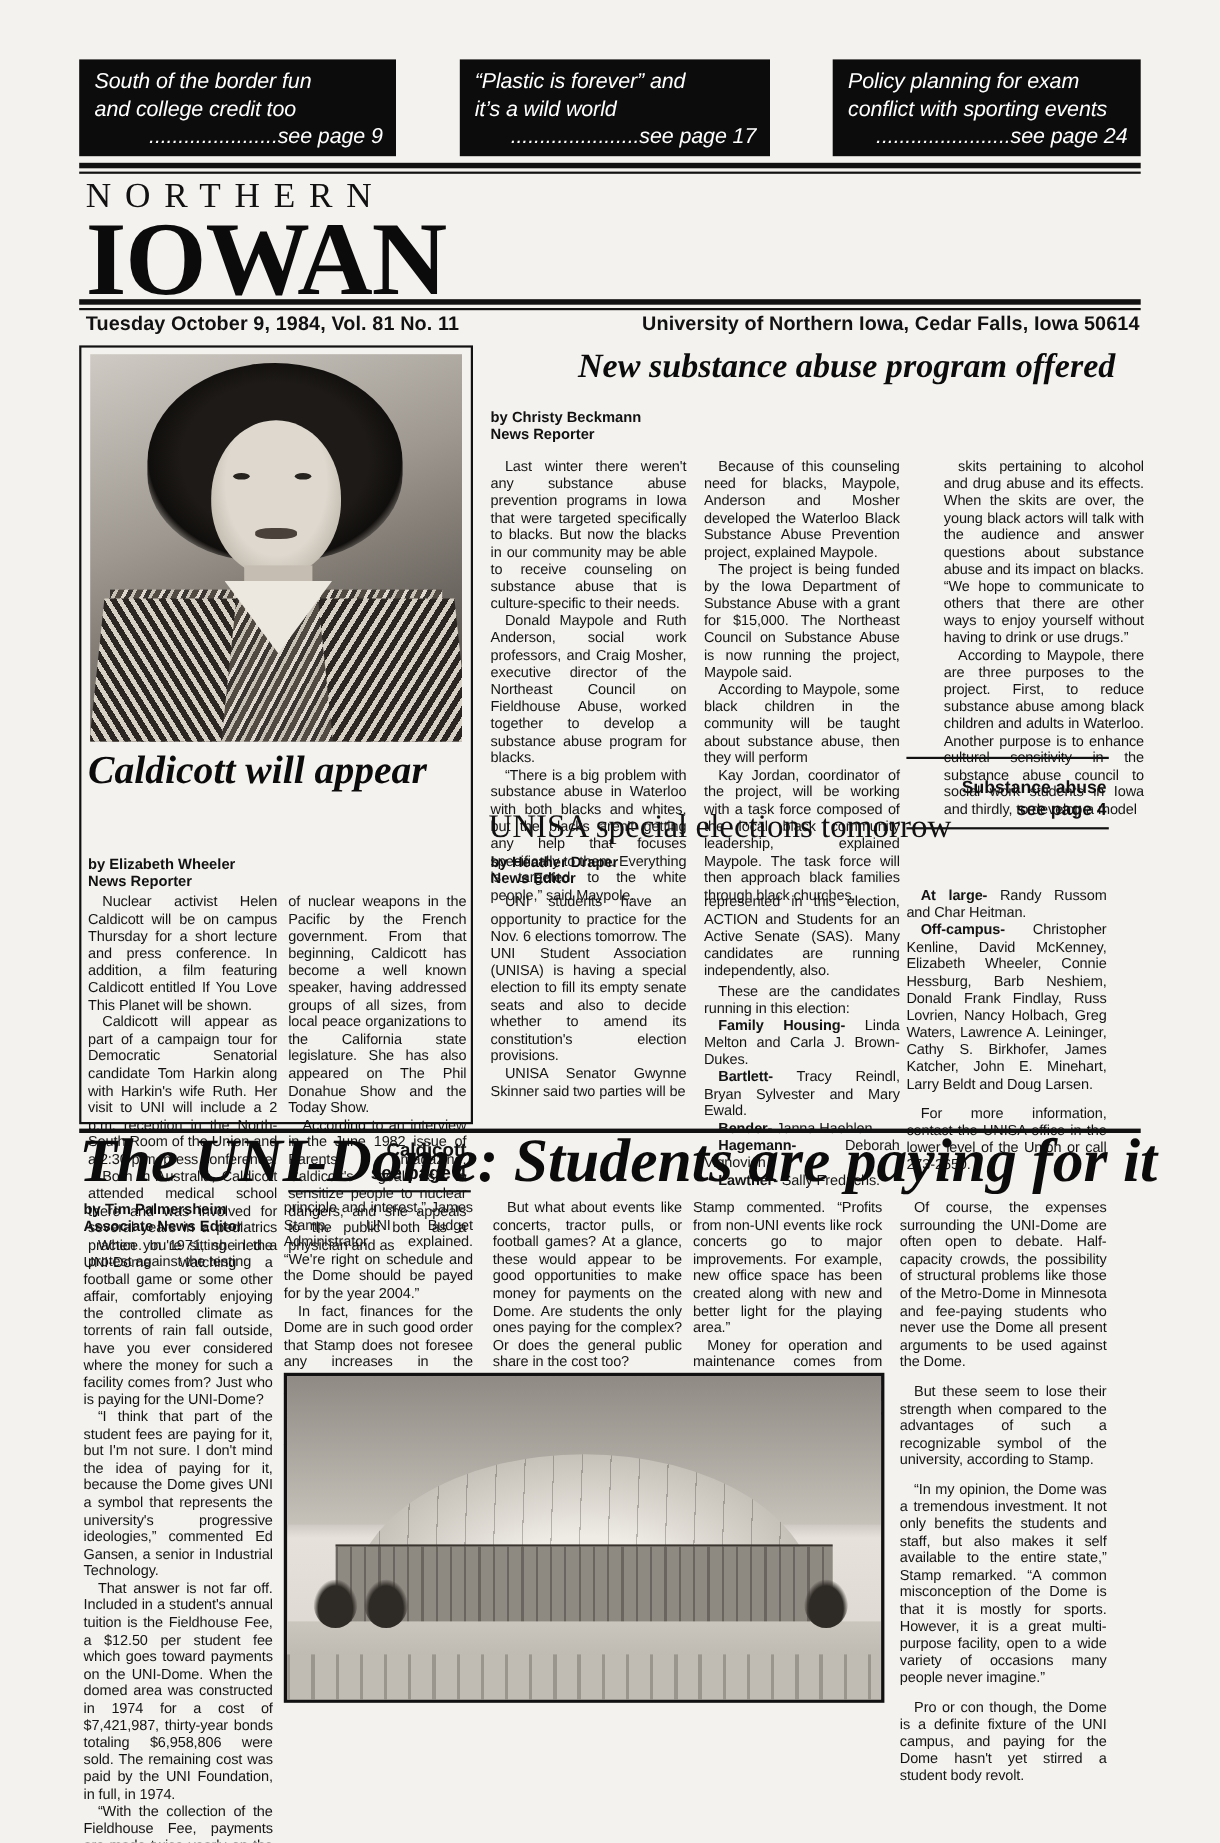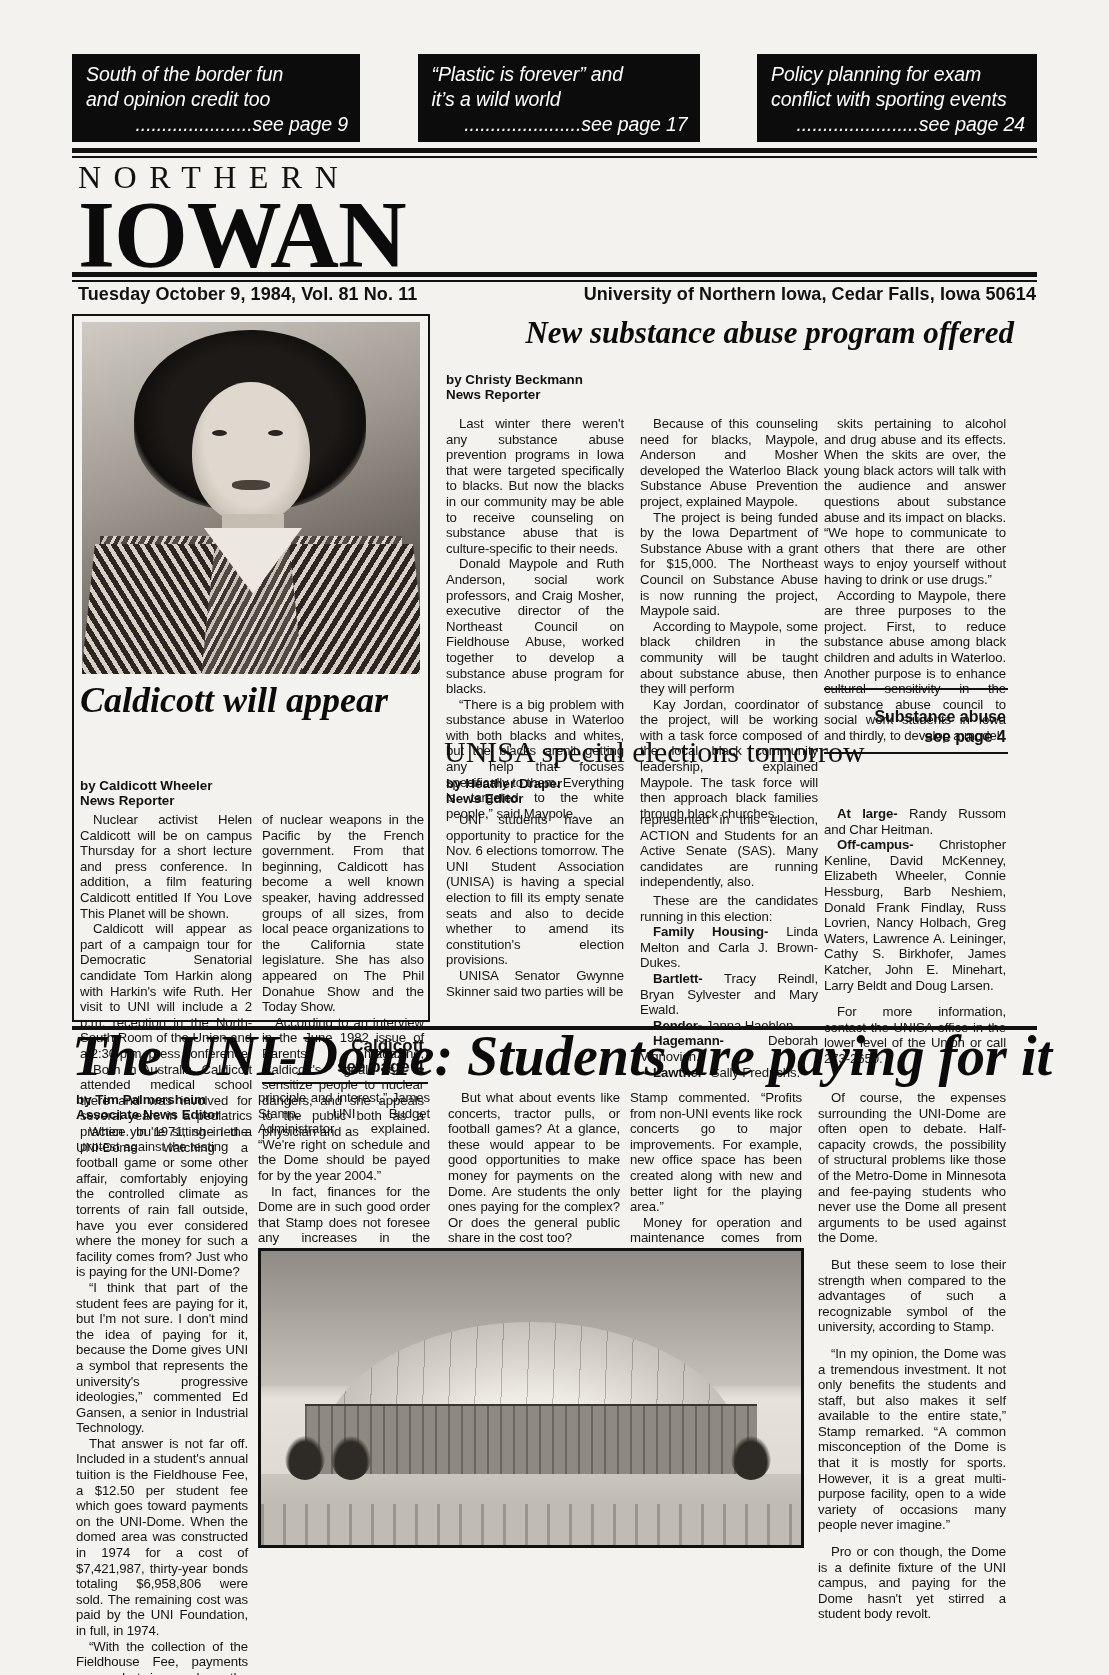--- a/index.html
+++ b/index.html
@@ -155,21 +155,21 @@
   }
 
   
   .hl-substance{
     position:absolute;left:444px;top:314px;width:570px;
     font-size:31px;line-height:38px;text-align:right;
   }
   .sub-byline{position:absolute;left:446px;top:372px;width:200px;}
   .sub-c1{position:absolute;left:446px;top:416px;width:178px;height:318px;}
   .sub-c2{position:absolute;left:640px;top:416px;width:178px;height:318px;}
-  .sub-c3{position:absolute;left:824px;top:416px;width:182px;height:290px;}
+  .sub-c3{position:absolute;left:858px;top:416px;width:182px;height:290px;}
   .sub-jump{
     position:absolute;left:824px;top:688px;width:182px;
     text-align:right;font-weight:bold;font-size:16px;line-height:20px;
     border-top:2px solid #111;border-bottom:2px solid #111;
     padding:17px 2px 5px 0;
   }
 
   
   .hl-unisa{
     position:absolute;left:444px;top:734px;width:570px;
@@ -237,21 +237,21 @@
   }
 </style>
 </head>
 <body>
 
 <div class="page">
 
   <div class="teasers">
     <div class="teaser">
       <span>South of the border fun</span><br>
-      <span>and opinion credit too</span>
+      <span>and college credit too</span>
       <span class="l3">......................see page 9</span>
     </div>
     <div class="teaser teaser-mid">
       <span>“Plastic is forever” and</span><br>
       <span>it’s a wild world</span>
       <span class="l3">......................see page 17</span>
     </div>
     <div class="teaser teaser-right">
       <span>Policy planning for exam</span><br>
       <span>conflict with sporting events</span>
@@ -290,21 +290,21 @@
     <div class="neck"></div>
     <div class="torso"></div>
     <div class="shoulderL"></div>
     <div class="shoulderR"></div>
     <div class="collar"></div>
   </div>
 
   <div class="hl-caldicott hl-italic">Caldicott  will  appear</div>
 
   <div class="cald-byline byline">
-    <div>by Caldicott Wheeler</div>
+    <div>by Elizabeth Wheeler</div>
     <div>News Reporter</div>
   </div>
 
   <div class="cald-col1 body-col">
     <p class="first">Nuclear activist Helen Caldicott will be on campus Thursday for a short lecture and press conference. In addition, a film featuring Caldicott entitled If You Love This Planet will be shown.</p>
     <p>Caldicott will appear as part of a campaign tour for Democratic Senatorial candidate Tom Harkin along with Harkin's wife Ruth. Her visit to UNI will include a 2 p.m. reception in the North-South Room of the Union and a 2:30 p.m. press conference.</p>
     <p>Born in Australia, Caldicott attended medical school there and was involved for several years in a pediatrics practice. In 1971, she led a protest against the testing</p>
   </div>
   <div class="cald-col2 body-col">
     <p style="text-indent:0">of nuclear weapons in the Pacific by the French government. From that beginning, Caldicott has become a well known speaker, having addressed groups of all sizes, from local peace organizations to the California state legislature. She has also appeared on The Phil Donahue Show and the Today Show.</p>

